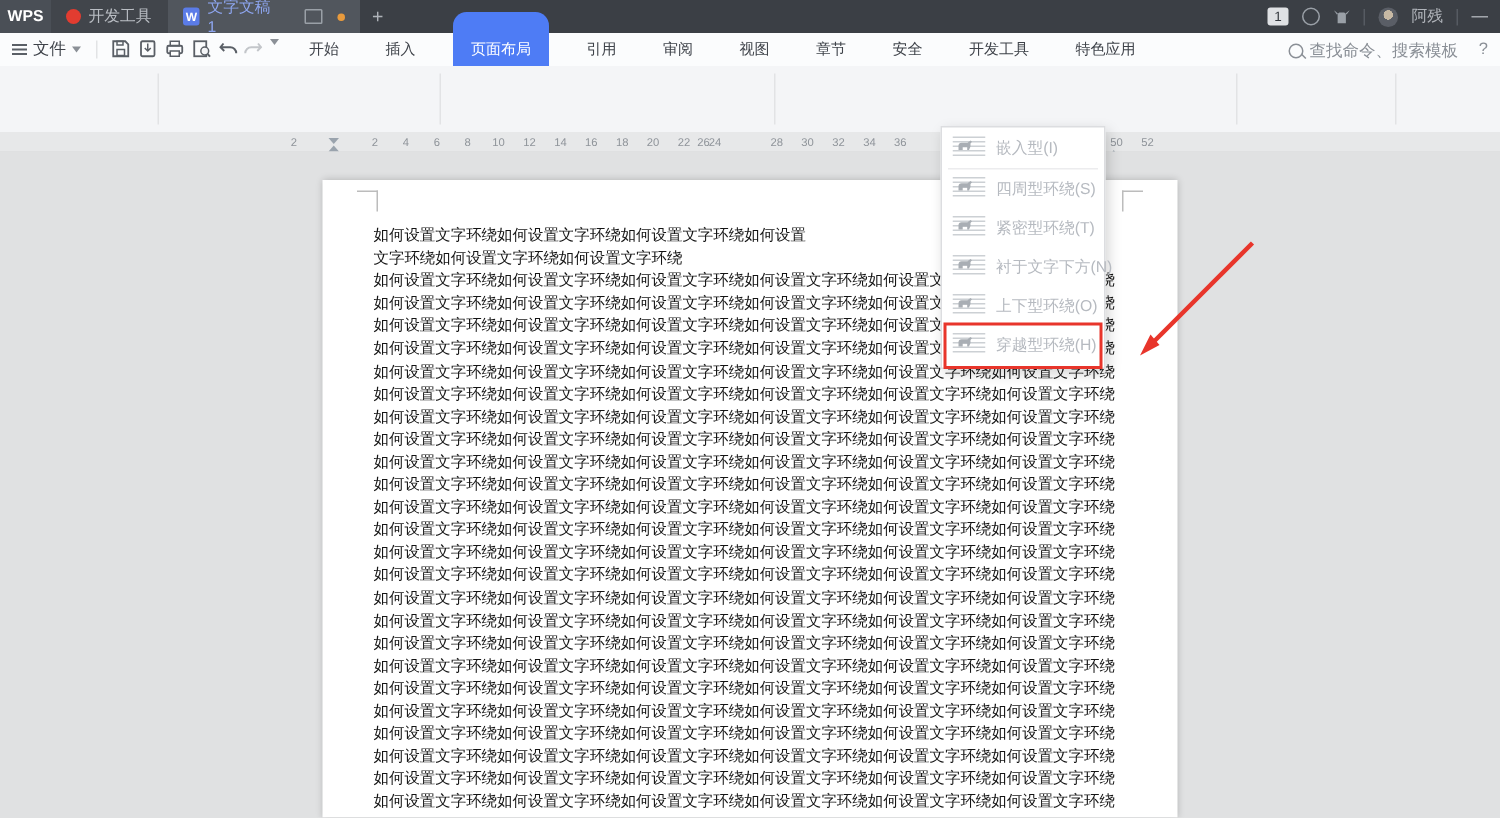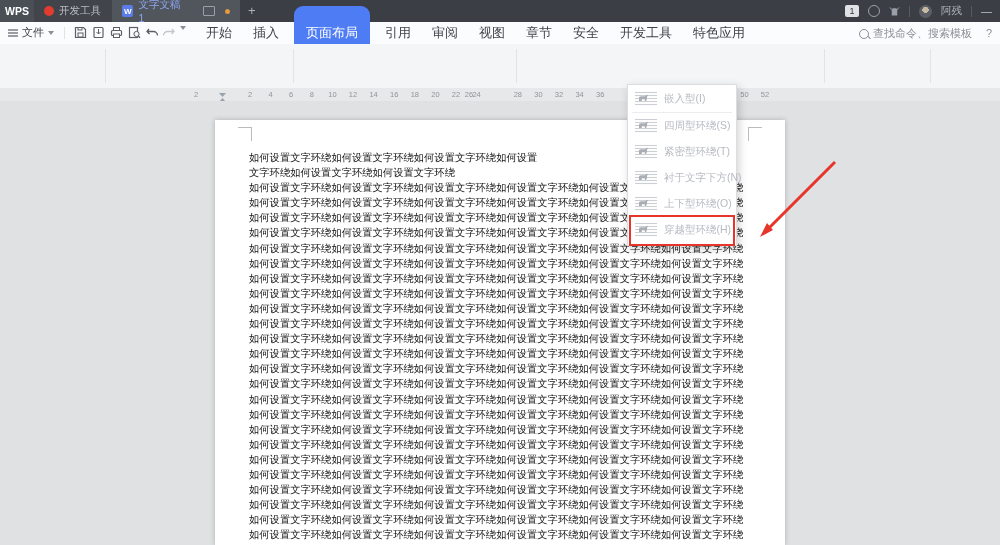--- a/index.html
+++ b/index.html
@@ -30,21 +30,21 @@
   .tb-sep{width:1px;height:11px;background:#565b62;}
   .minim{color:#c3c7cd;font-size:11px;letter-spacing:0;}
 
   
   #menubar{position:absolute;left:0;top:22px;width:1000px;height:22px;background:#fbfcfd;border-bottom:1px solid #e8e9ea;}
   #file-menu{position:absolute;left:8px;top:3px;font-size:11px;color:#3f434a;display:flex;align-items:center;gap:4px;}
   .chev{width:0;height:0;border-left:3px solid transparent;border-right:3px solid transparent;border-top:4px solid #8b9097;}
   .mb-sep{position:absolute;top:5px;width:1px;height:12px;background:#e2e3e5;}
   .qa-ico{position:absolute;top:4px;width:14px;height:14px;}
   .qa-ico svg{display:block;}
-  #menu-tabs{position:absolute;left:170px;top:0;height:22px;display:flex;align-items:center;gap:9px;font-size:13px;color:#3f434a;}
+  #menu-tabs{position:absolute;left:170px;top:0;height:22px;display:flex;align-items:center;gap:19px;font-size:10px;color:#3f434a;}
   .mtab{padding:1px 6px;white-space:nowrap;}
   .mtab.active{background:#4e7cf5;color:#fff;border-radius:9px;padding:18px 12px;}
   #menu-search{position:absolute;right:28px;top:4px;font-size:11px;color:#8a8f96;display:flex;align-items:center;gap:4px;}
   .search-glyph{width:8px;height:8px;border:1.4px solid #8a8f96;border-radius:50%;position:relative;}
   .search-glyph::after{content:"";position:absolute;left:7px;top:7px;width:4px;height:1.4px;background:#8a8f96;transform:rotate(45deg);}
   #menu-help{position:absolute;right:8px;top:5px;font-size:11px;color:#8a8f96;}
 
   
   #ribbon{position:absolute;left:0;top:44px;width:1000px;height:44px;background:#f4f5f7;border-bottom:1px solid #d9dadc;}
   .rb-lbl{position:absolute;font-size:10.5px;color:#3f434a;white-space:nowrap;}

